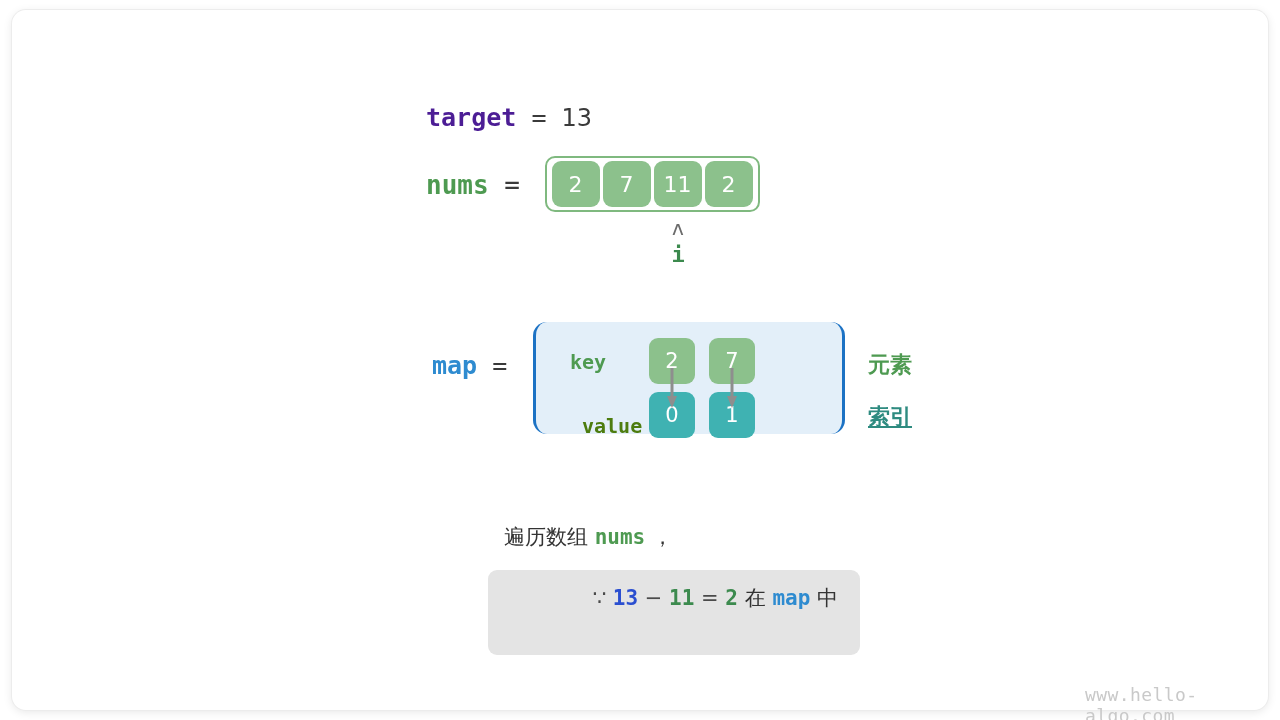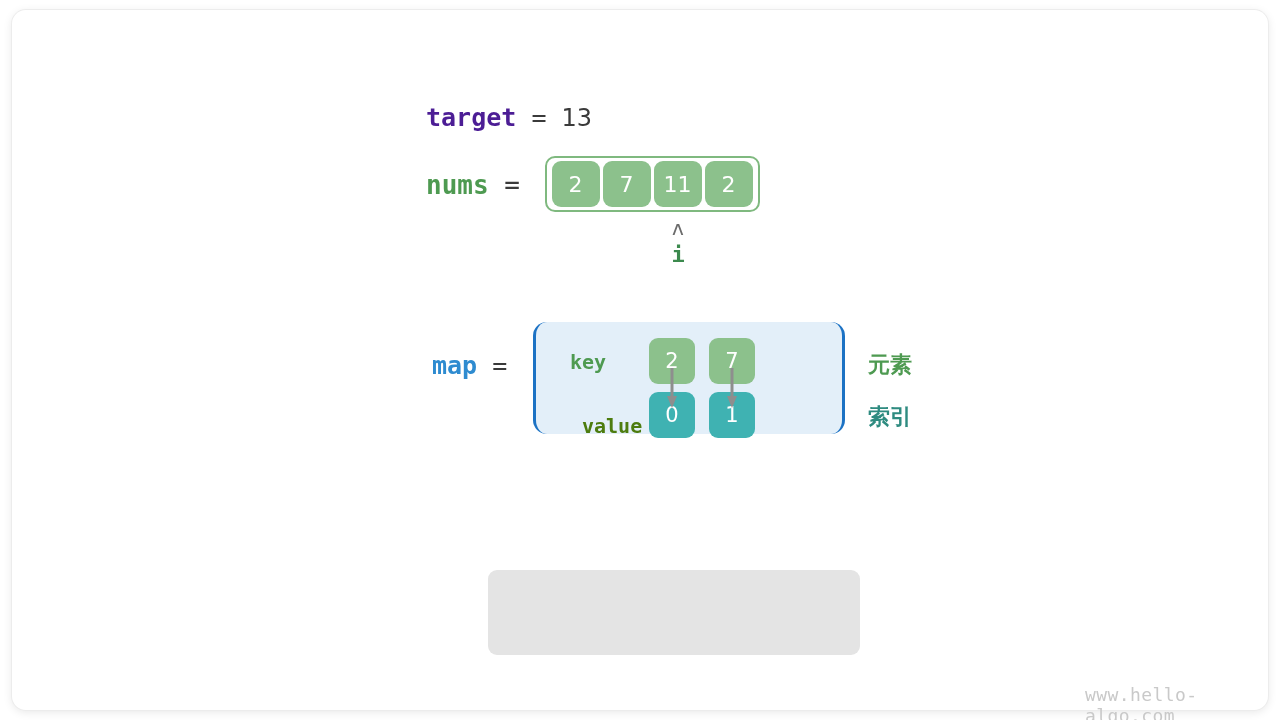--- a/index.html
+++ b/index.html
@@ -163,20 +163,21 @@
     left: 856px; top: 340px;
     font-size: 22px;
     font-weight: bold;
     color: #4E9A51;
   }
   #ann-index {
     left: 856px; top: 392px;
     font-size: 22px;
     font-weight: bold;
     color: #2E8B80;
+    text-decoration: underline;
   }
 
   
   #caption {
     left: 492px; top: 513px;
     font-size: 21px;
     color: #333333;
     white-space: nowrap;
   }
   #caption .code { color: #4E9A51; font-family: "DejaVu Sans Mono", monospace; font-weight: bold; }
@@ -262,19 +263,35 @@
         <line x1="7" y1="0" x2="7" y2="30" stroke="#8E8E8E" stroke-width="3"></line>
         <polygon points="7,40 2,28 12,28" fill="#8E8E8E"></polygon>
       </svg>
 
     </div>
   </div>
 
   <div id="ann-element" class="abs cjk">元素</div>
   <div id="ann-index" class="abs cjk">索引</div>
 
+  <div id="caption" class="abs cjk">
+    <span>遍历数组</span>
+    <span class="code">nums</span>
+    <span>，</span>
+  </div>
 
   <div id="conclusion-box" class="abs">
+    <div class="conc-line cjk">
+      <span class="sym">∵</span>
+      <span class="blue">13</span>
+      <span class="op">−</span>
+      <span class="green">11</span>
+      <span class="op">=</span>
+      <span class="green">2</span>
+      <span class="dark">在</span>
+      <span class="lblue">map</span>
+      <span class="dark">中</span>
+    </div>
   </div>
 
   <div id="watermark" class="abs">www.hello-algo.com</div>
 
 </div>
 
 </body></html>

